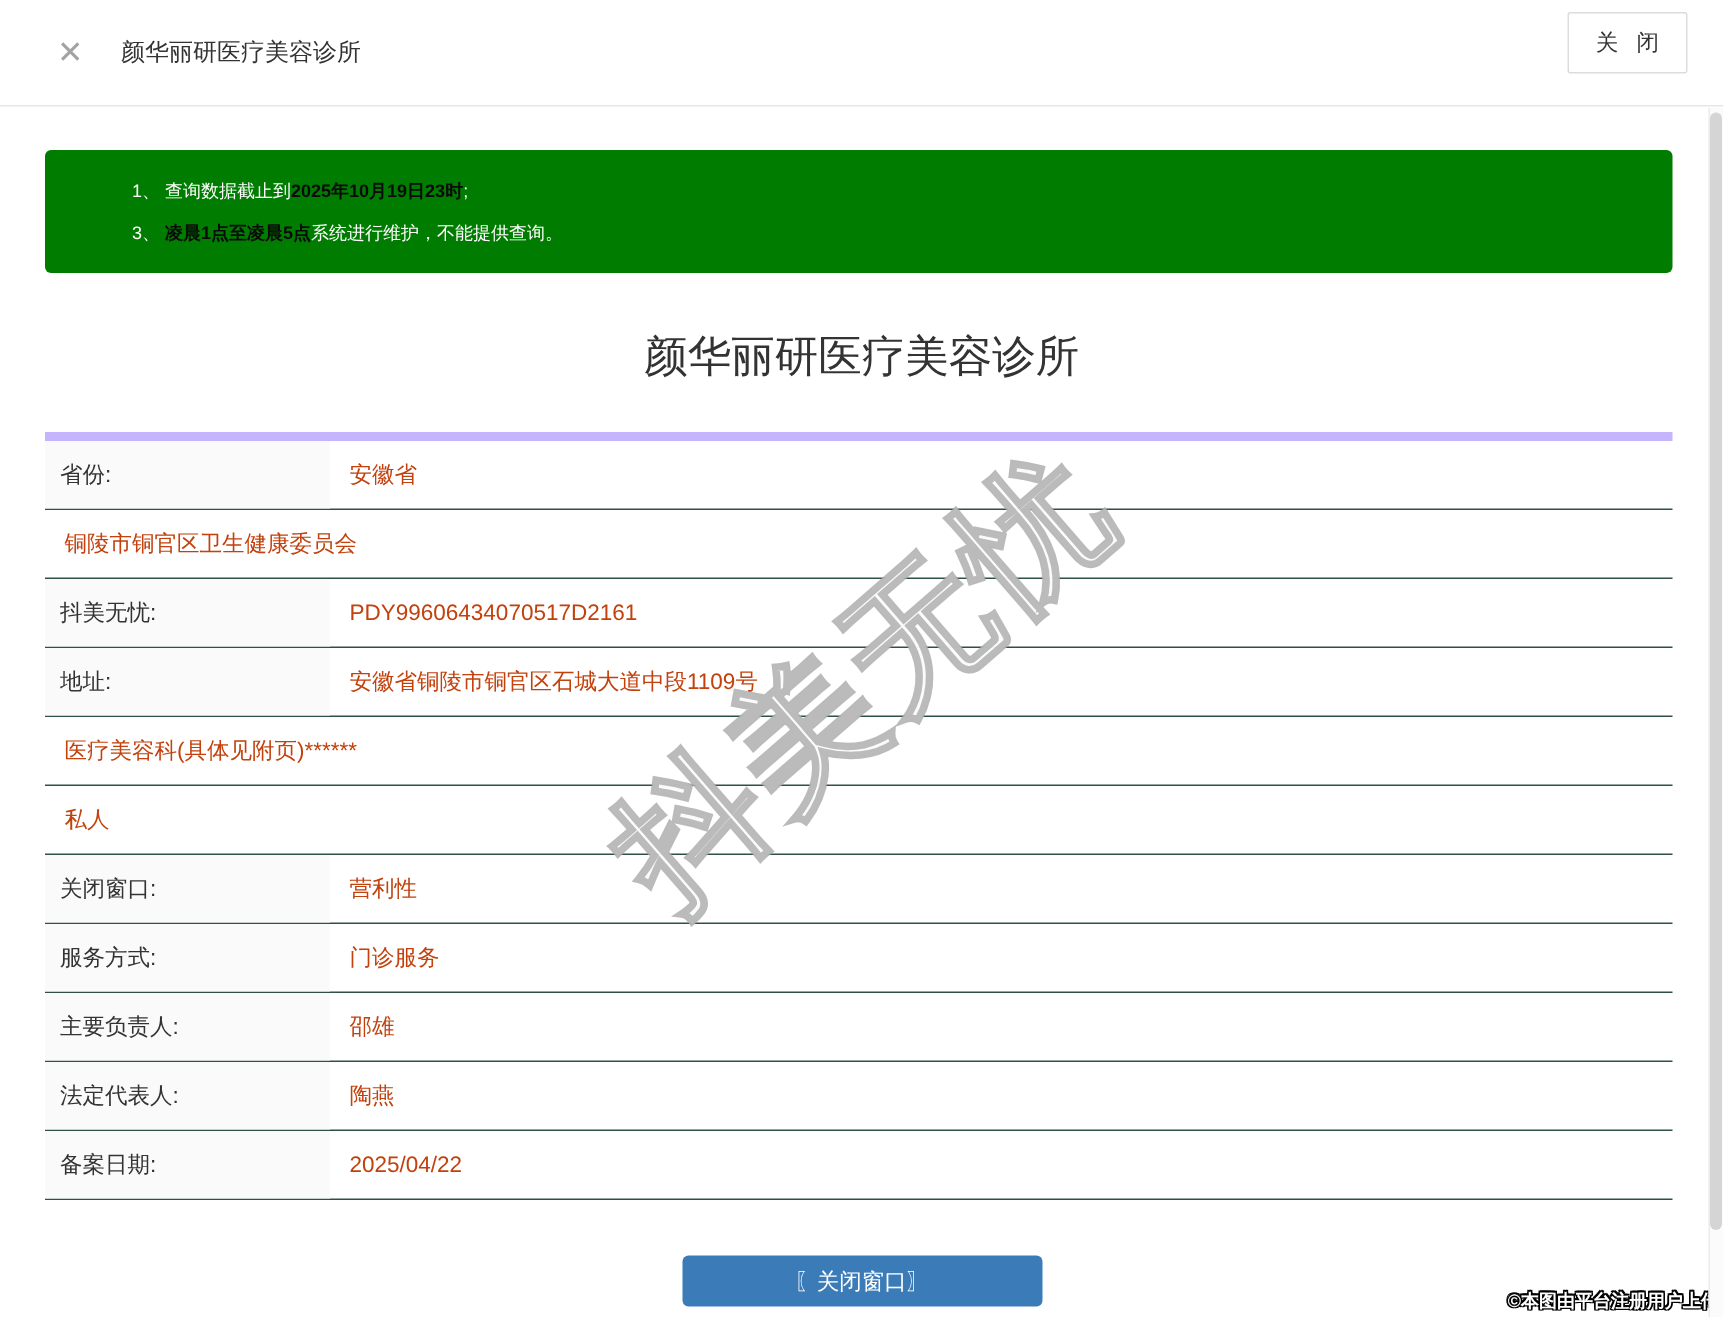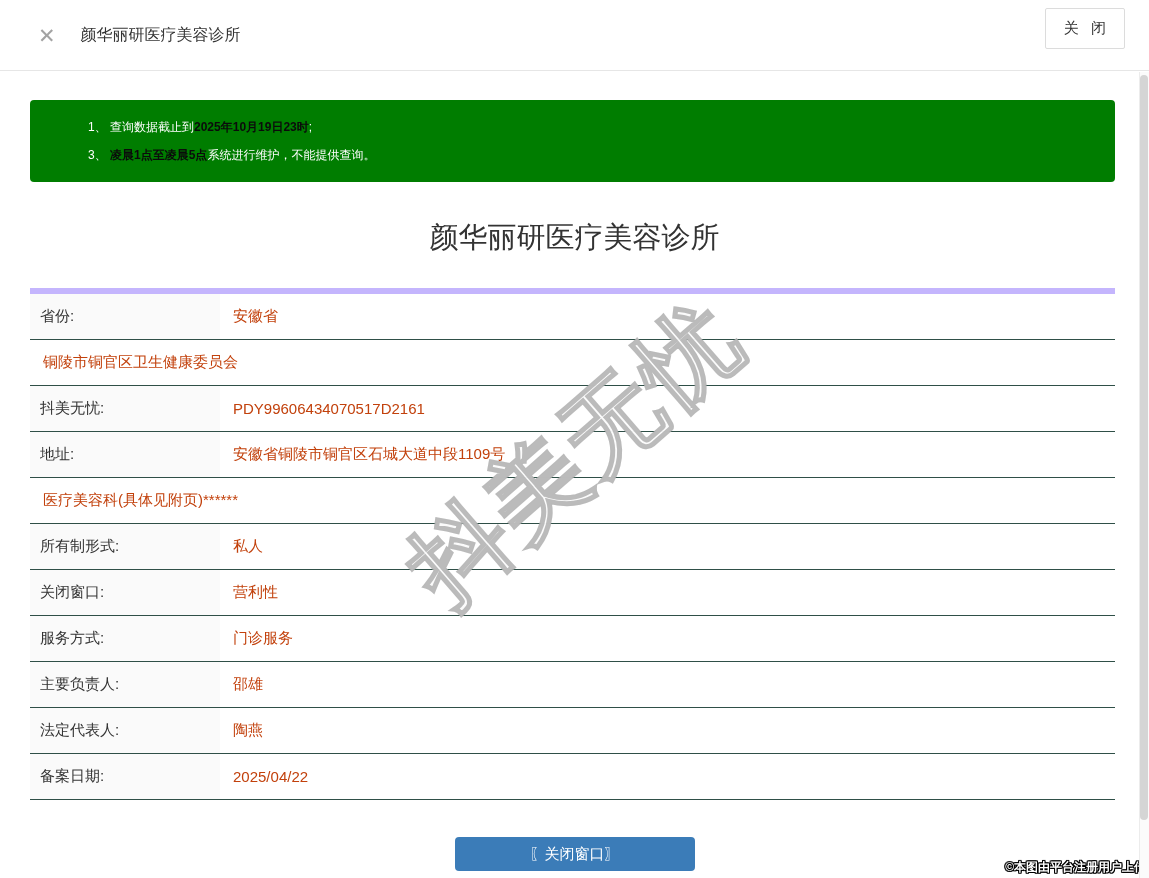--- a/index.html
+++ b/index.html
@@ -186,21 +186,20 @@
       <div class="cell-value">PDY99606434070517D2161</div>
     </div>
     <div class="detail-row">
       <div class="cell-label">地址:</div>
       <div class="cell-value">安徽省铜陵市铜官区石城大道中段1109号</div>
     </div>
     <div class="detail-row">
       <div class="cell-value">医疗美容科(具体见附页)******</div>
     </div>
     <div class="detail-row">
-      <div class="cell-label">所有制形式:</div>
       <div class="cell-value">私人</div>
     </div>
     <div class="detail-row">
       <div class="cell-label">关闭窗口:</div>
       <div class="cell-value">营利性</div>
     </div>
     <div class="detail-row">
       <div class="cell-label">服务方式:</div>
       <div class="cell-value">门诊服务</div>
     </div>

